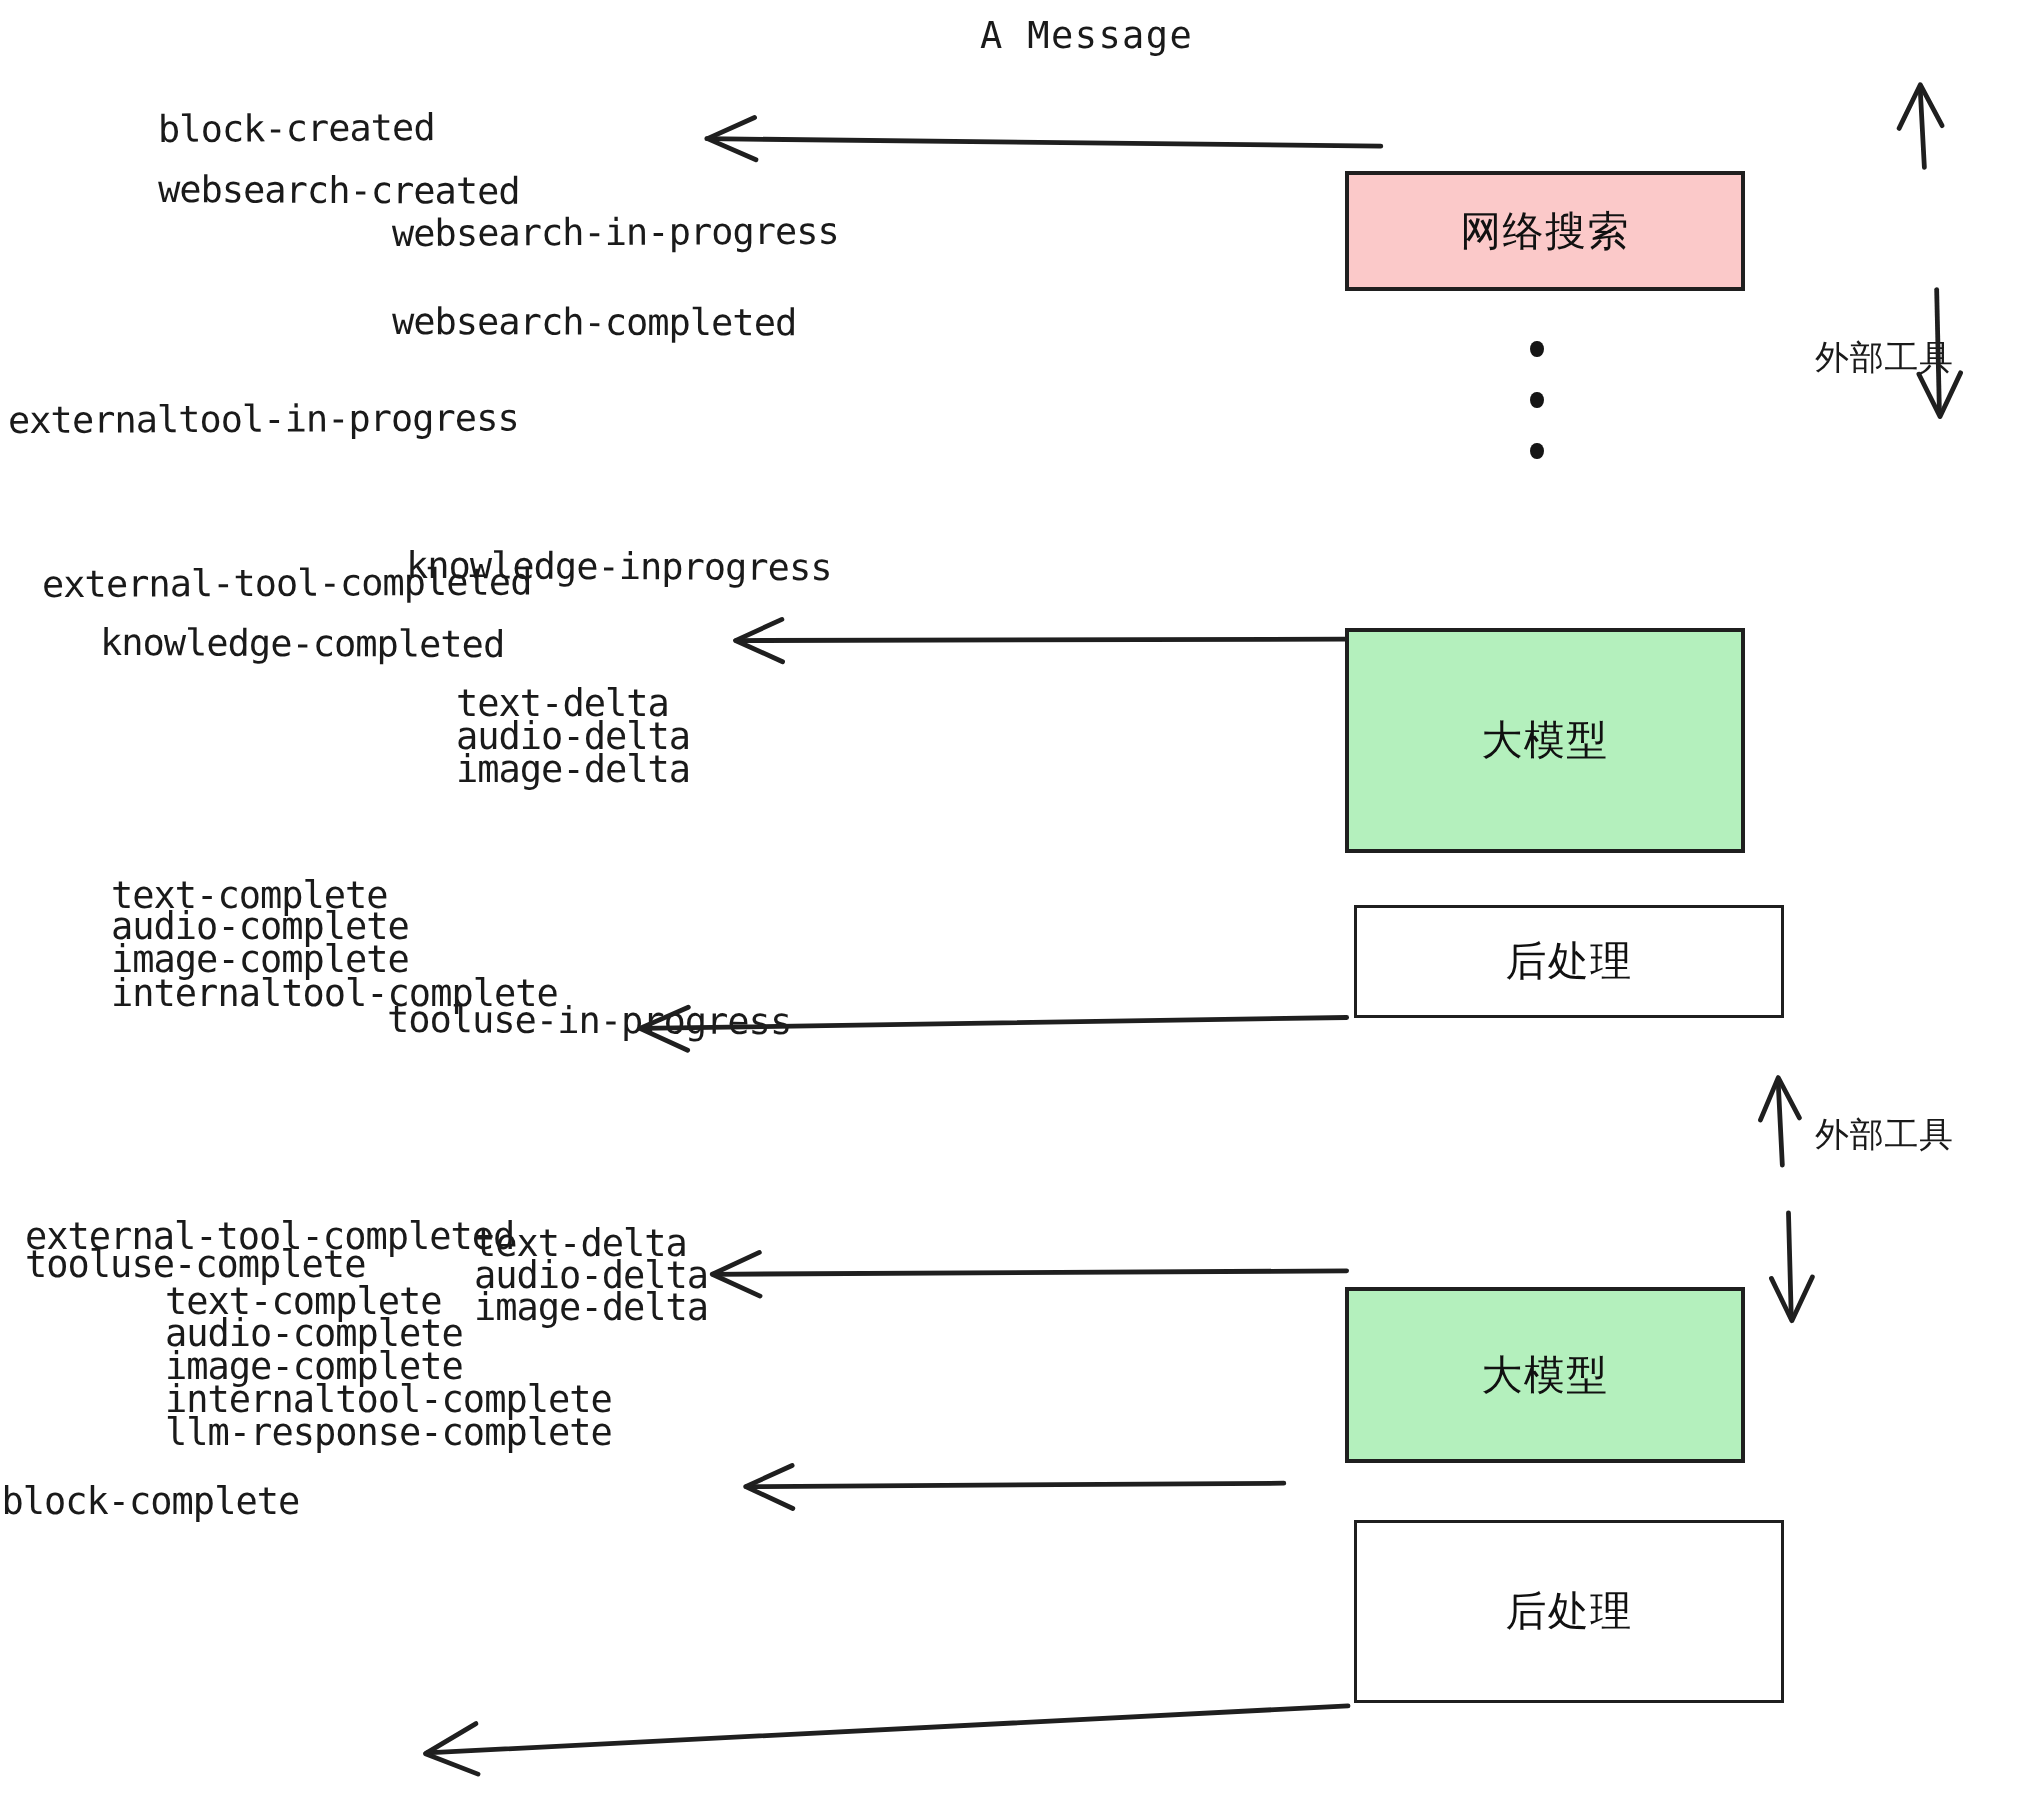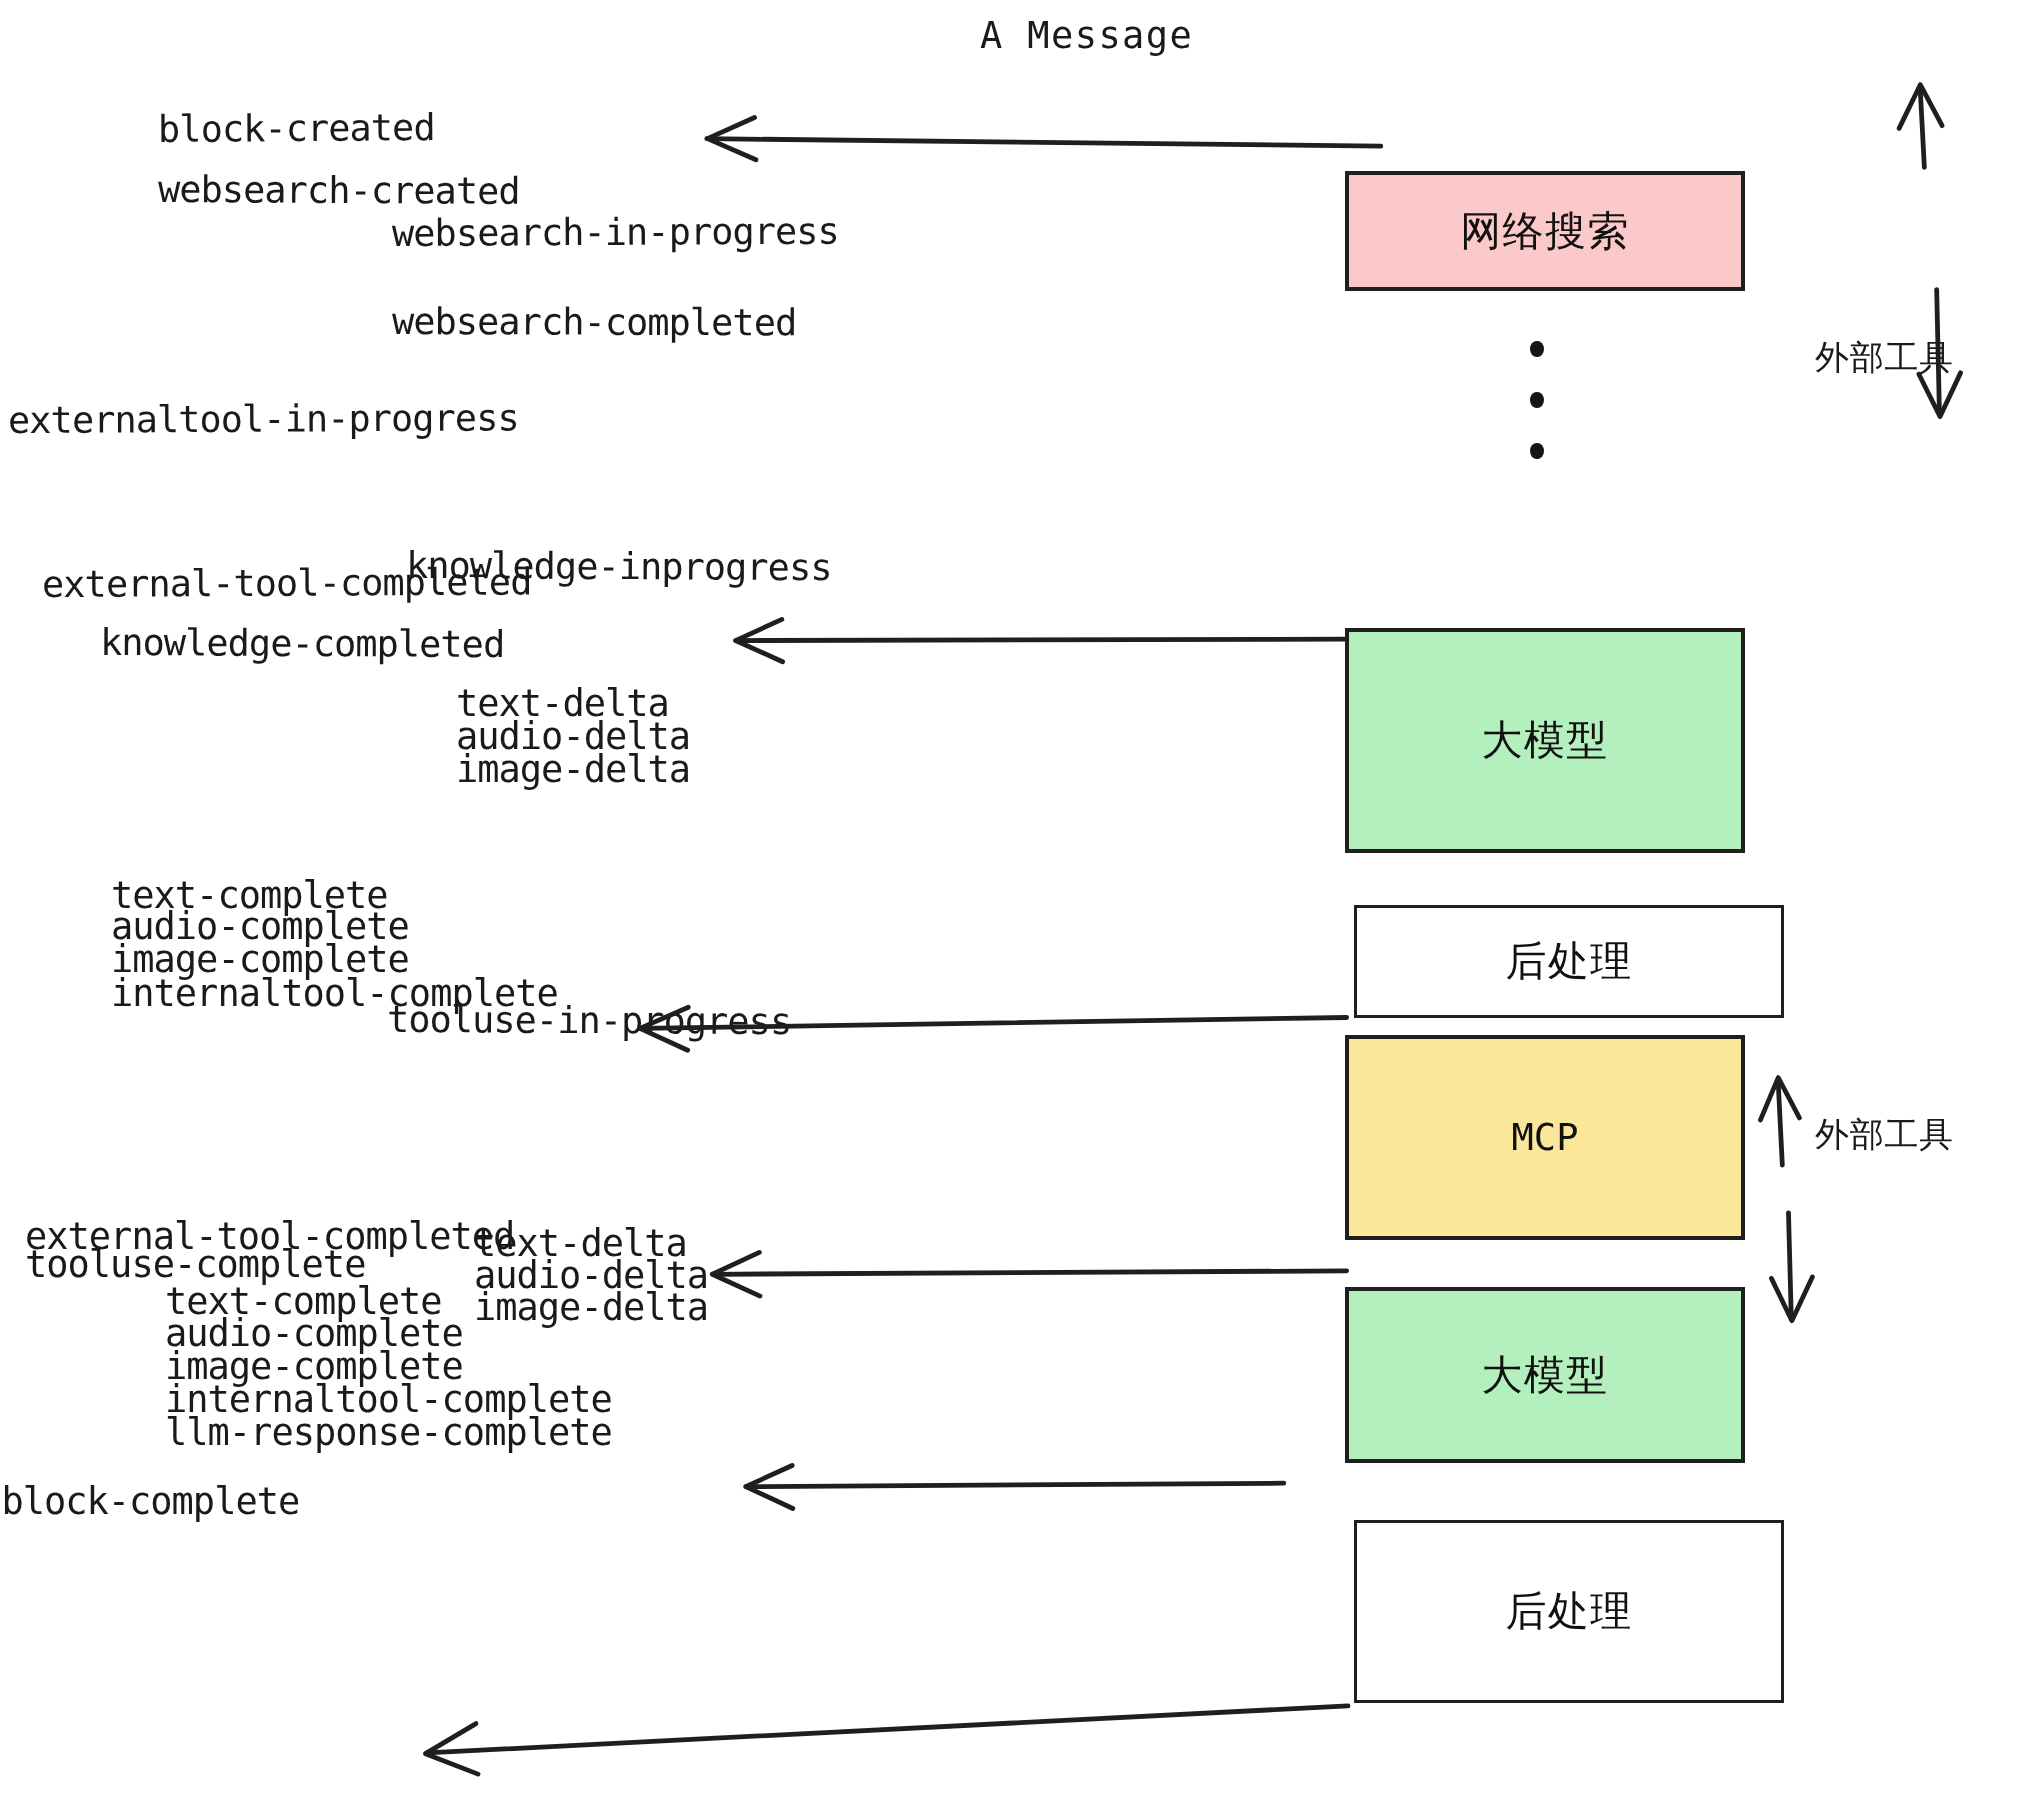--- a/index.html
+++ b/index.html
@@ -100,23 +100,20 @@
 
   <div class="box" style="left:1345px;top:171px;width:400px;height:120px;background:#fbc9c9;">
     <span>网络搜索</span>
   </div>
   <div class="box" style="left:1345px;top:628px;width:400px;height:225px;background:#b4f0bd;">
     <span>大模型</span>
   </div>
   <div class="box" style="left:1354px;top:905px;width:430px;height:113px;background:#ffffff;border-width:3.4px;">
     <span>后处理</span>
   </div>
-  <div class="box mono" style="left:1345px;top:1035px;width:400px;height:205px;background:#fbe79a;">
-    <span>MCP</span>
-  </div>
   <div class="box" style="left:1345px;top:1287px;width:400px;height:176px;background:#b4f0bd;">
     <span>大模型</span>
   </div>
   <div class="box" style="left:1354px;top:1520px;width:430px;height:183px;background:#ffffff;border-width:3.4px;">
     <span>后处理</span>
   </div>
 
   <div class="dots" style="left:1530px;top:341px;width:20.5px;height:130px;">
     <div class="dot" style="left:0;top:0;"></div>
     <div class="dot" style="left:0;top:51px;"></div>

